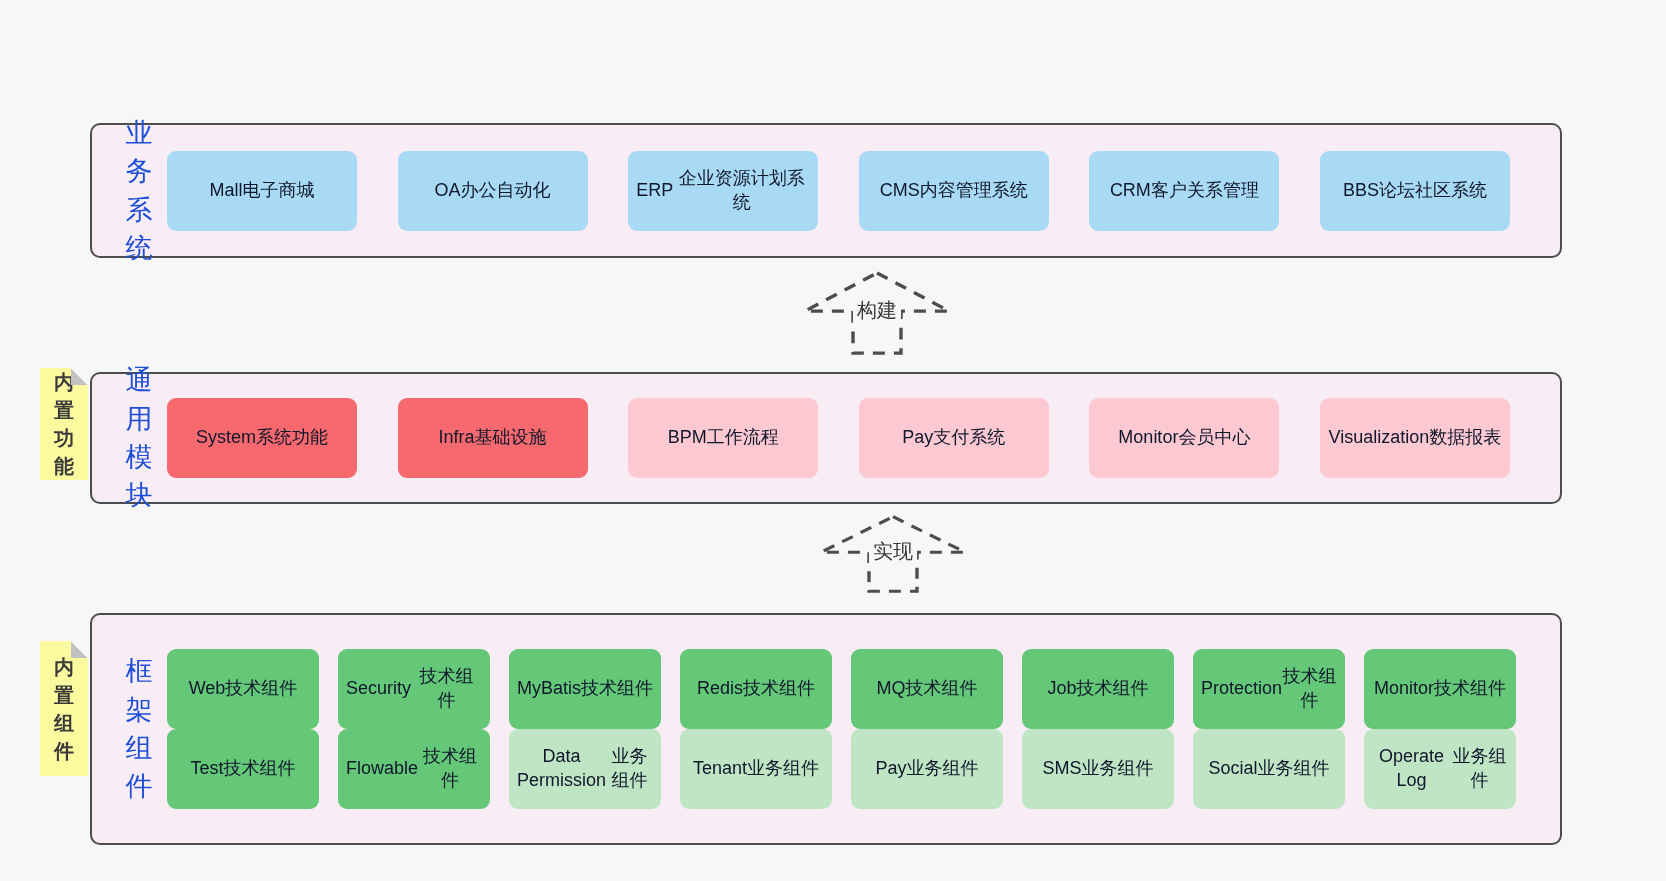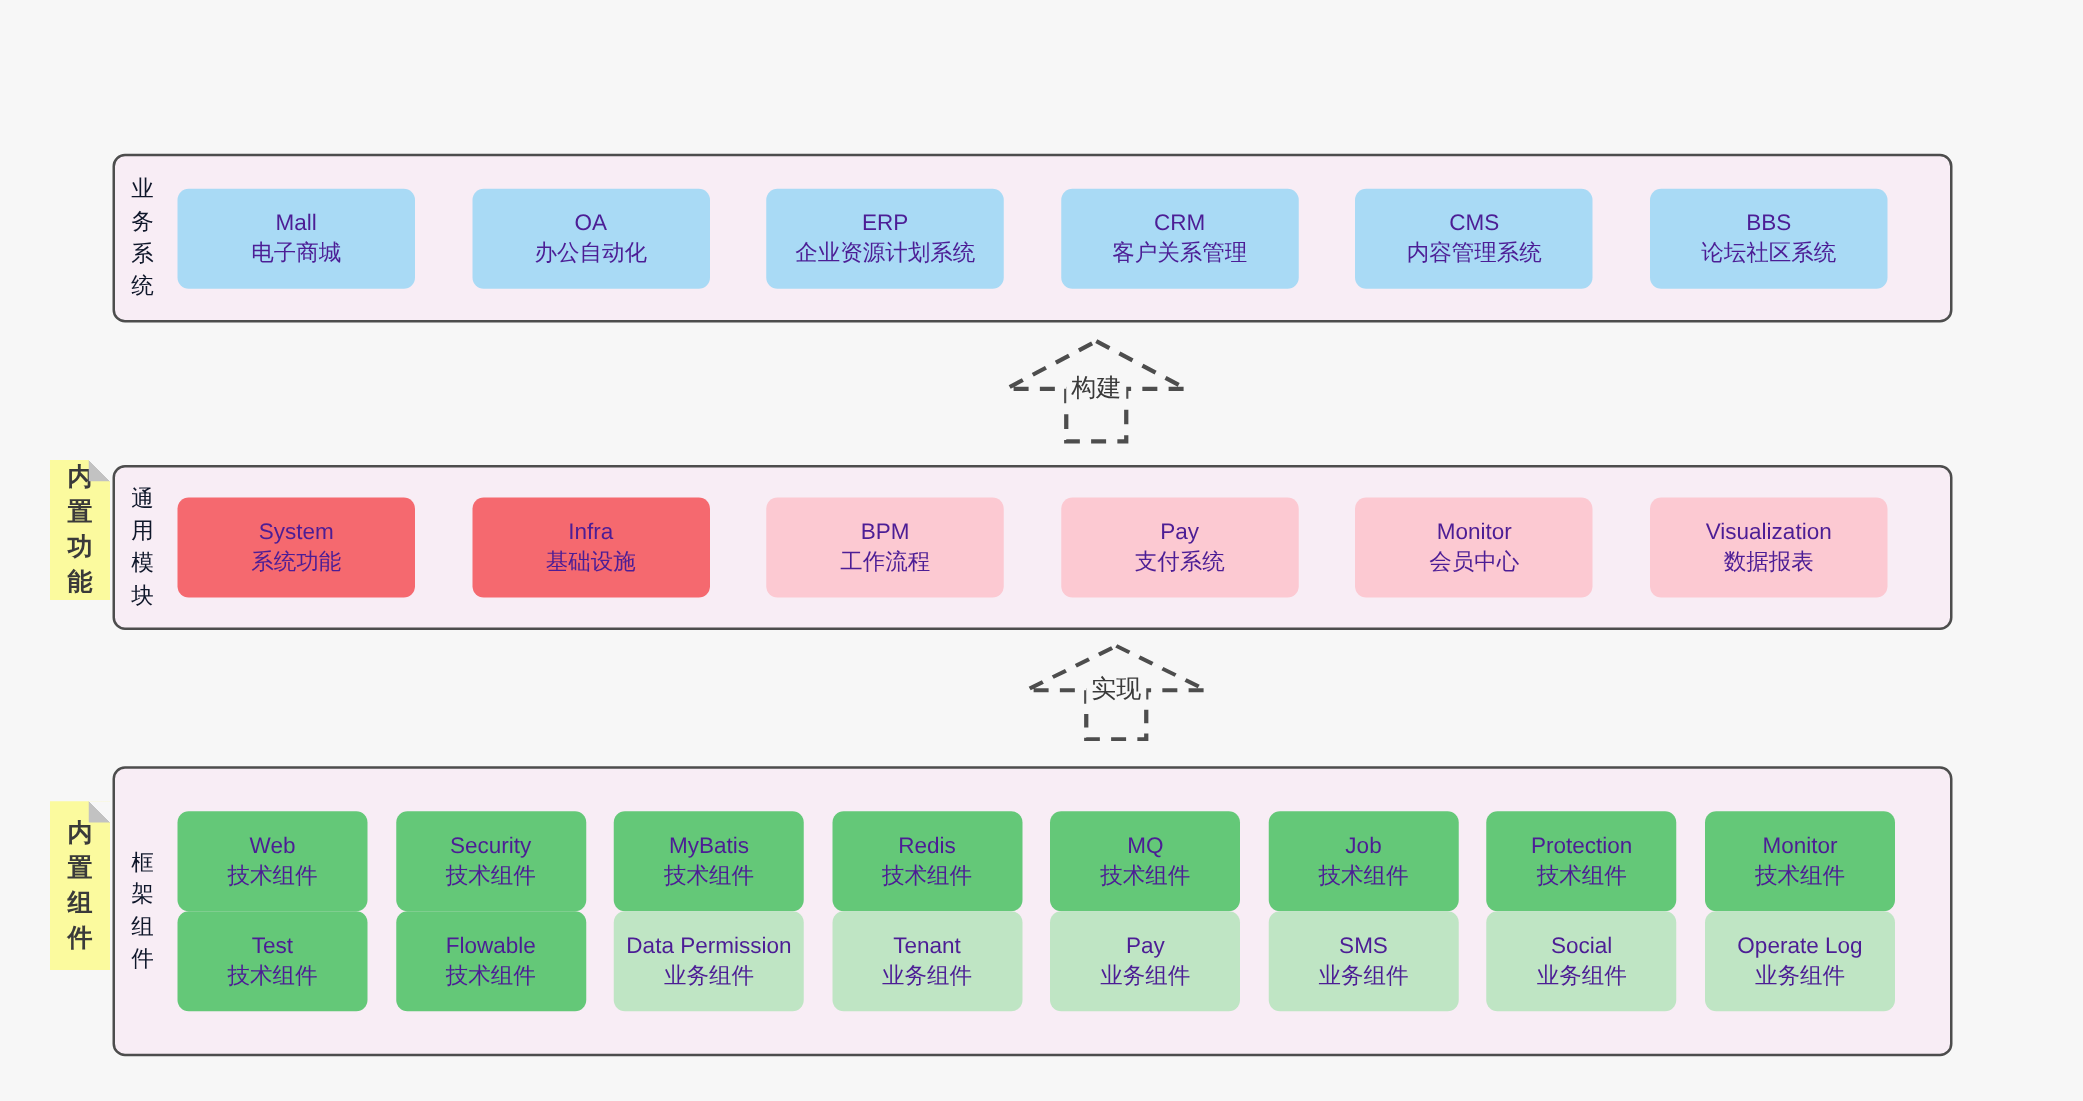--- a/index.html
+++ b/index.html
@@ -17,39 +17,39 @@
     background:var(--band_bg,#f8edf5);
     border:2.5px solid var(--line,#4d4d4d);
     border-radius:10px;
     display:flex; align-items:center;
   }
   #band-business  { top:123px; height:135px; }
   #band-common    { top:372px; height:132px; }
   #band-framework { top:613px; height:232px; }
 
   .band-label {
-    flex:0 0 auto; width:28px; margin-left:8px;
-    font-size:18px; line-height:1.42; text-align:center;
-    word-break:break-all; color:#0f172a;
+    flex:0 0 auto; width:28px; margin-left:33px;
+    font-size:27px; line-height:1.42; text-align:center;
+    word-break:break-all; color:#1d4ed8;
   }
   .band-row {
     flex:1; display:flex; justify-content:space-between; align-items:center;
     margin:0 50px 0 14px;
   }
   .band-rows {
     flex:1; display:flex; flex-direction:column; 
     margin:0 44px 0 14px;
   }
   .band-rows .band-row { margin:0; }
 
   .box {
     height:80px; border-radius:9px; box-sizing:border-box;
-    display:flex; flex-direction:column; justify-content:center; align-items:center;
+    display:flex; flex-direction:row; justify-content:center; align-items:center;
     text-align:center; font-size:18px; line-height:1.32; padding:3px 8px;
-    color:#4c1d95;
+    color:#0f172a;
   }
   .w6 { width:190px; }
   .w8 { width:152px; }
   .blue       { background:var(--blue,#a9daf5); }
   .red        { background:var(--red,#f5696f); }
   .pink       { background:var(--pink,#fcc9d2); }
   .green      { background:var(--green,#64c878); }
   .lightgreen { background:var(--lightgreen,#bfe5c4); }
 
   .note {
@@ -96,26 +96,26 @@
       </div>
       <div class="box w6 blue">
         <div>OA</div>
         <div>办公自动化</div>
       </div>
       <div class="box w6 blue">
         <div>ERP</div>
         <div>企业资源计划系统</div>
       </div>
       <div class="box w6 blue">
+        <div>CMS</div>
+        <div>内容管理系统</div>
+      </div>
+      <div class="box w6 blue">
         <div>CRM</div>
         <div>客户关系管理</div>
-      </div>
-      <div class="box w6 blue">
-        <div>CMS</div>
-        <div>内容管理系统</div>
       </div>
       <div class="box w6 blue">
         <div>BBS</div>
         <div>论坛社区系统</div>
       </div>
     </div>
   </section>
 
   <div class="arrow" id="arrow-build">
     <svg viewBox="0 0 150 88" preserveAspectRatio="none">

